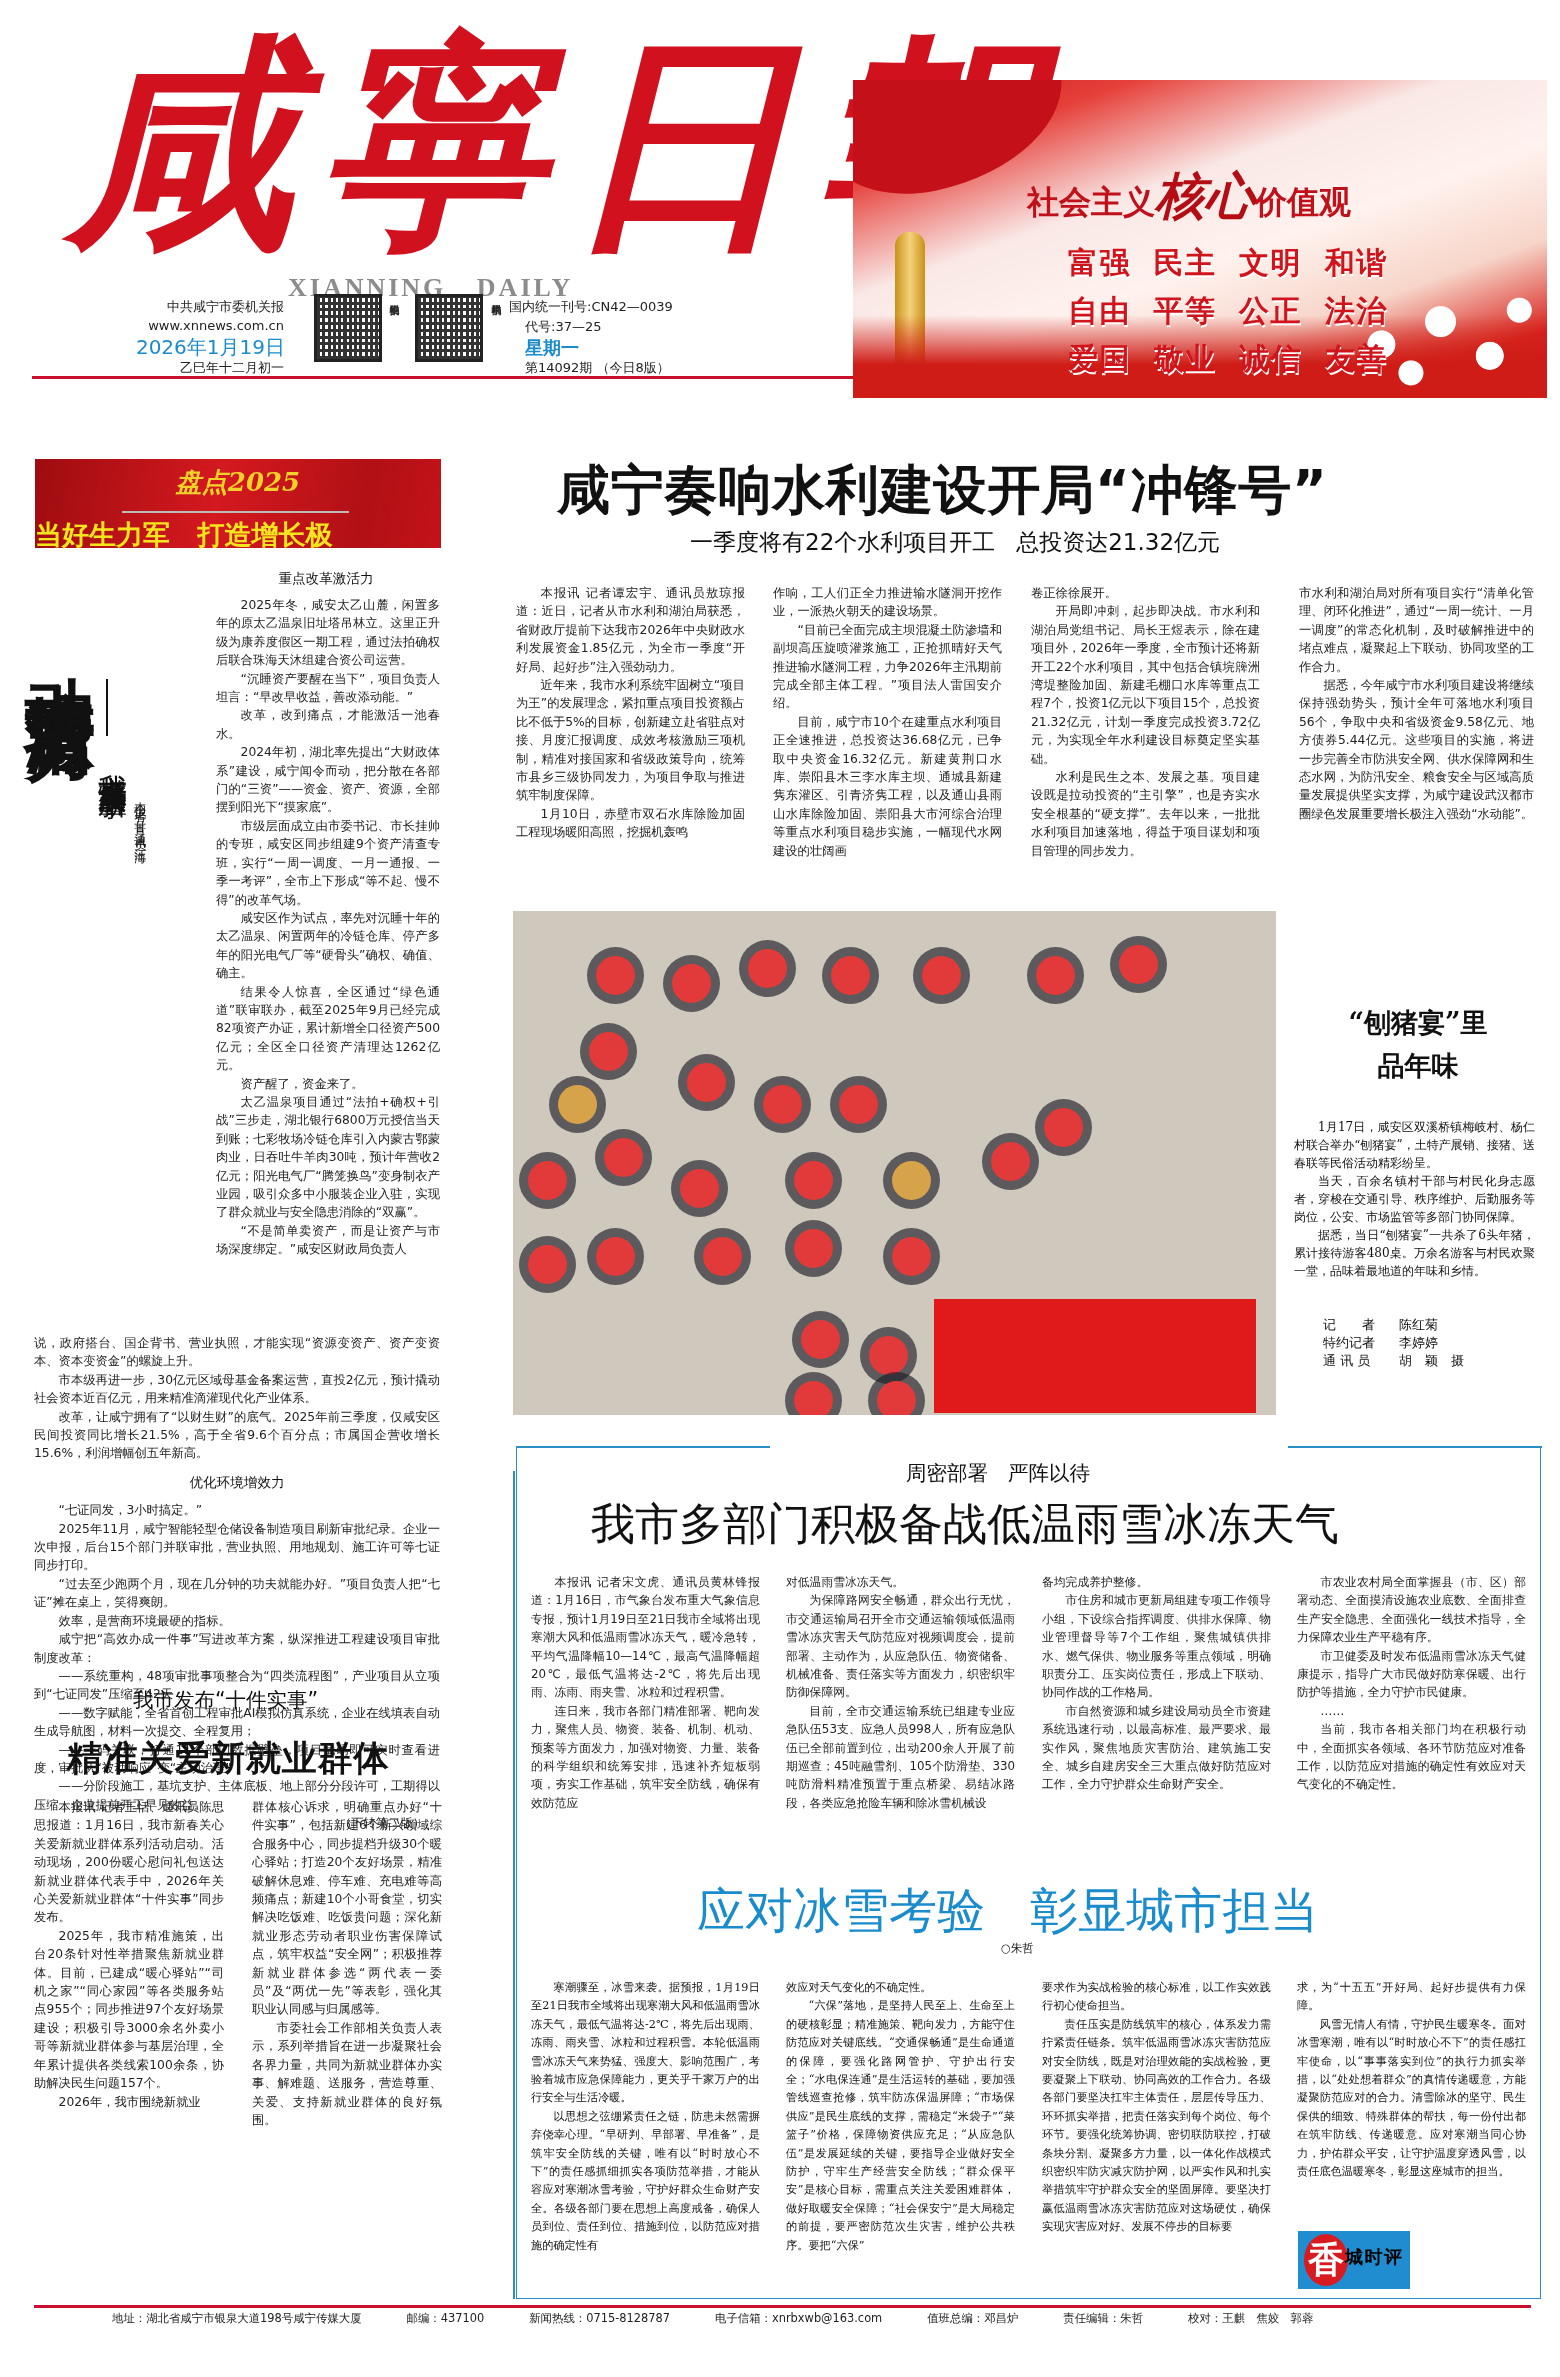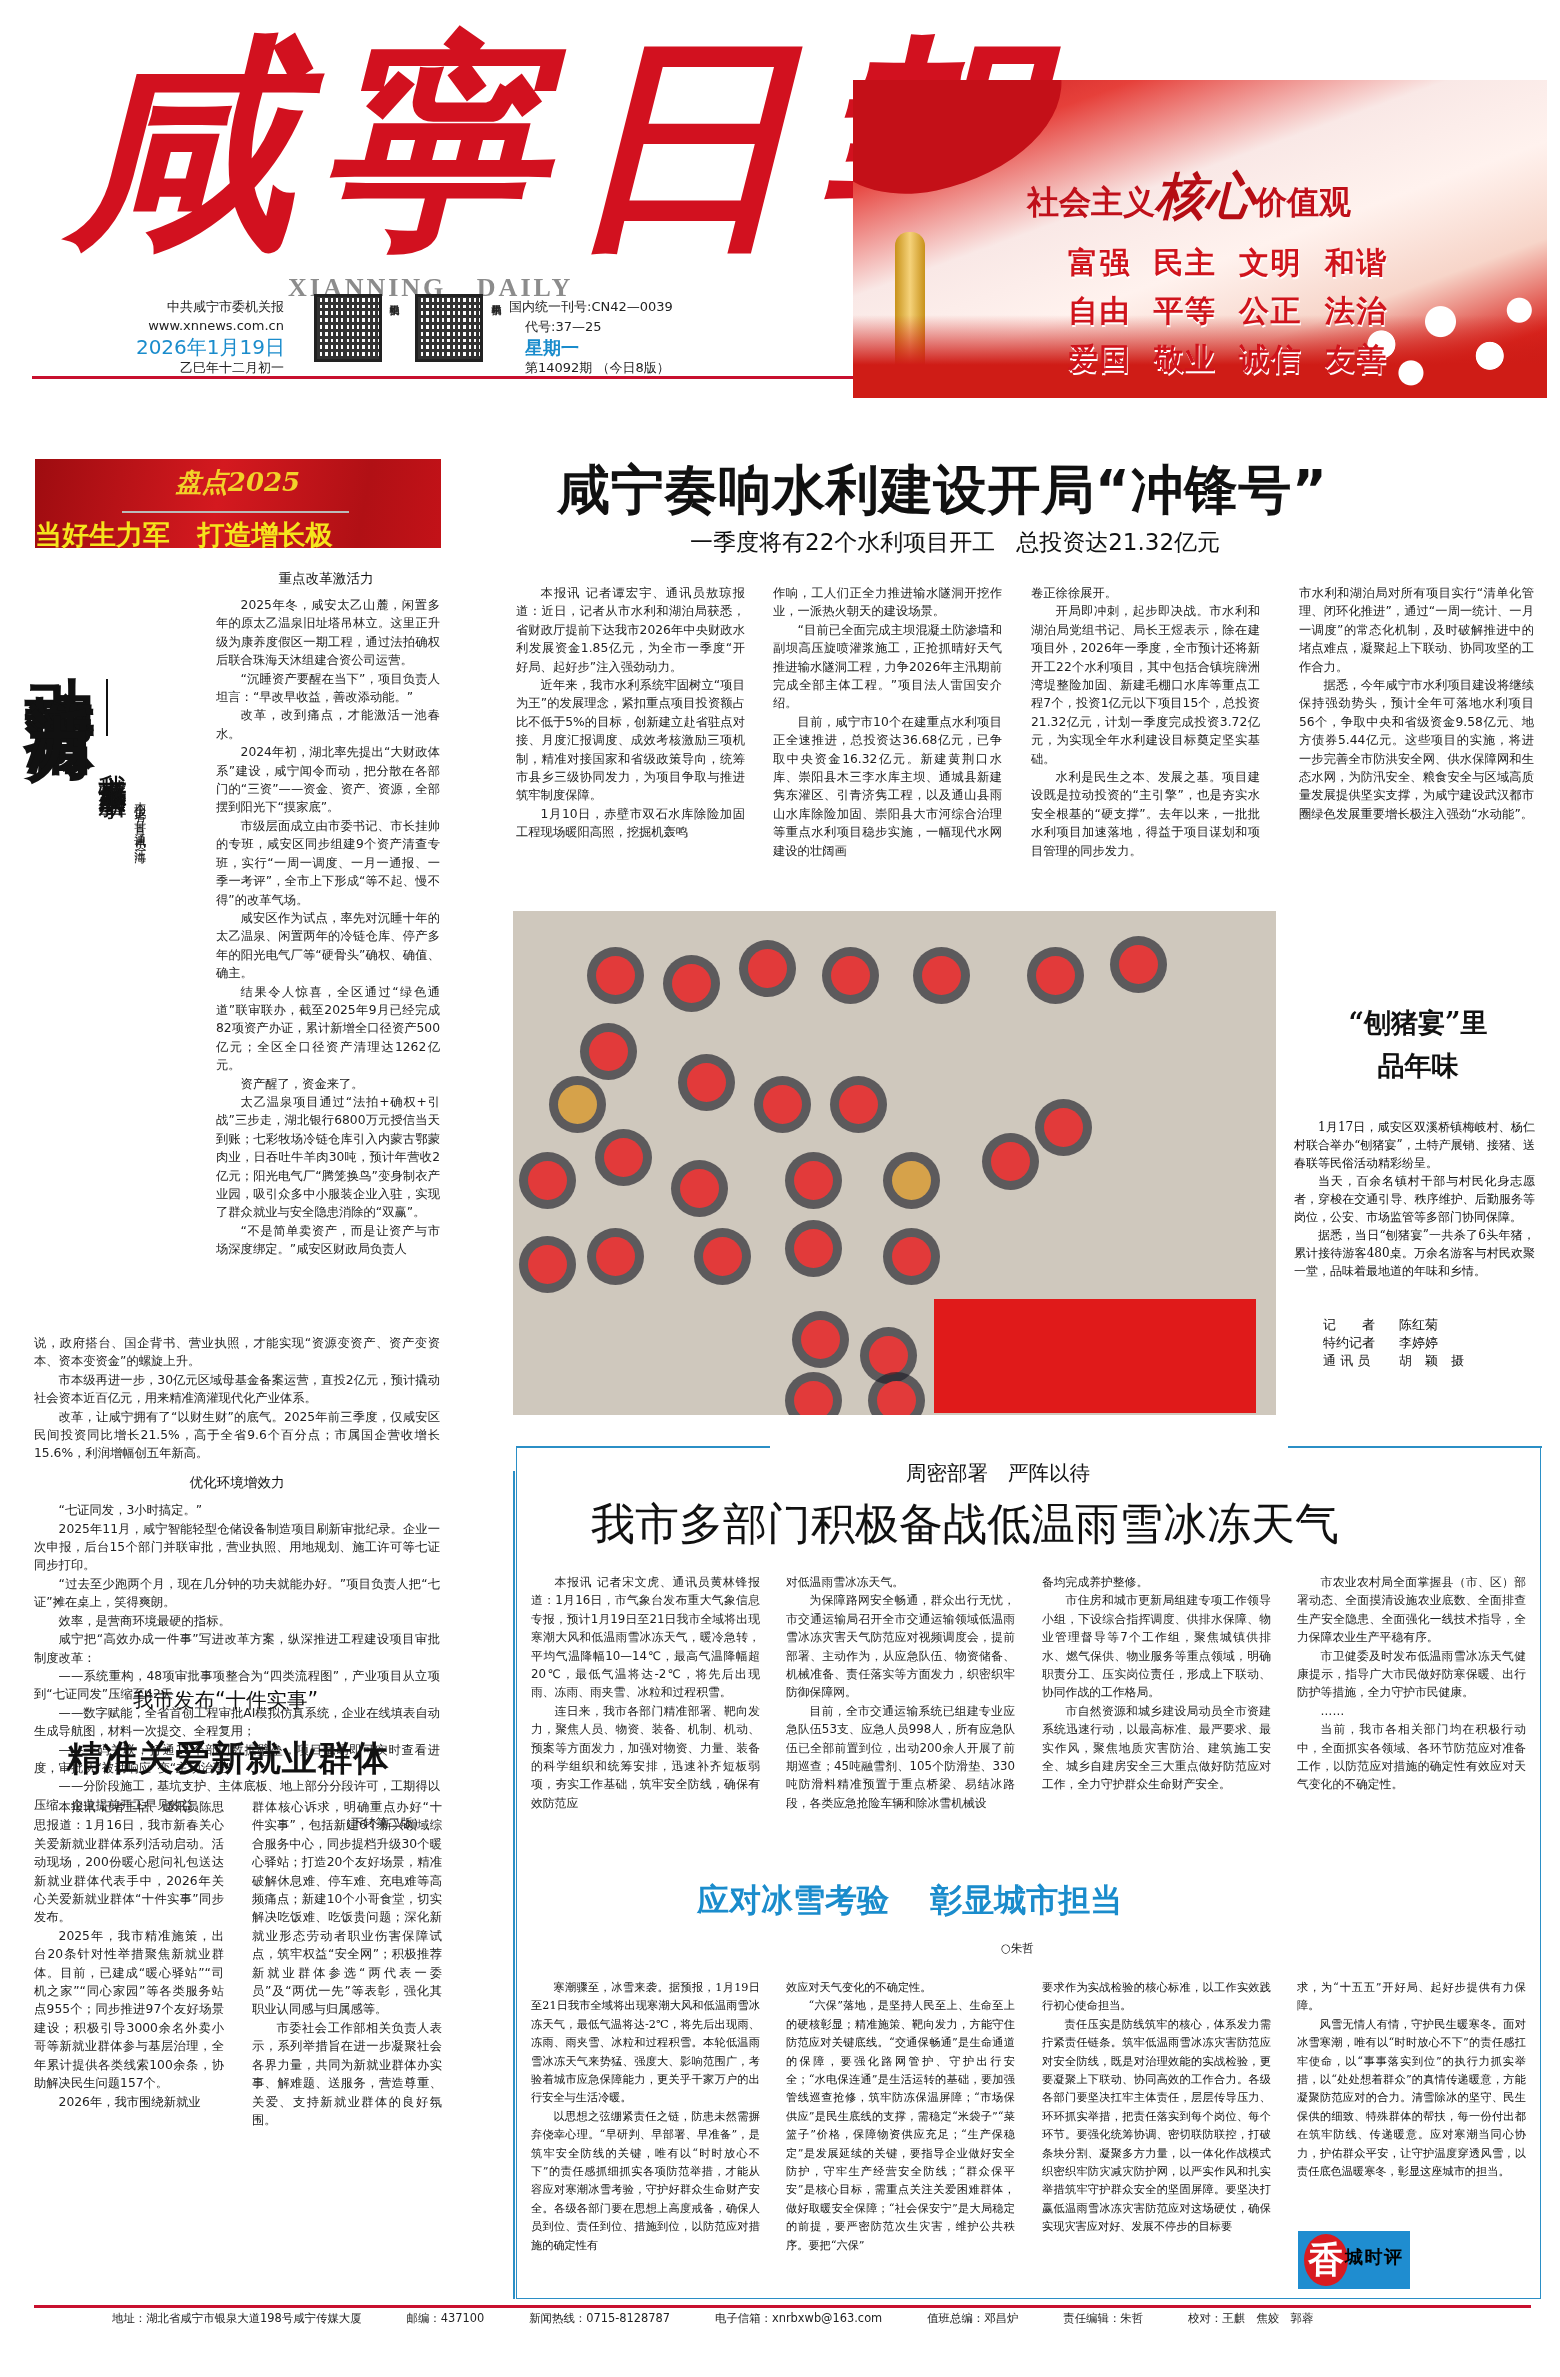--- a/index.html
+++ b/index.html
@@ -47,21 +47,21 @@
 #pig-caption-body{left:1294px;top:1118px;width:241px;font-family:"DejaVu Serif",serif;font-size:12px;line-height:18px;text-align:justify}
 #pig-caption-body p{text-indent:2em}
 #pig-credits{left:1323px;top:1316px;font-size:13px;line-height:18px}
 #pig-credits div span{display:inline-block;width:76px}
 
 #weather-box{left:516px;top:1446px;width:1025px;height:853px;border:1.5px solid #2b8fc6;border-top:none}
 #weather-box .topl{position:absolute;left:-1.5px;top:0;width:254px;height:2.3px;background:#2b8fc6}
 #weather-box .topr{position:absolute;right:-1.5px;top:0;width:254px;height:2.3px;background:#2b8fc6}
 #weather-kicker{left:906px;top:1459px;font-size:20.5px;word-spacing:13.6px}
 #weather-headline{left:591px;top:1495px;font-size:44px;font-weight:normal;white-space:nowrap}
-#comment-headline{left:697px;top:1879px;font-family:"DejaVu Serif",serif;font-size:32px;font-weight:bold;color:#1a8ccc;white-space:nowrap;word-spacing:30px}
+#comment-headline{left:697px;top:1879px;font-family:"DejaVu Serif",serif;font-size:48px;font-weight:normal;color:#1a8ccc;white-space:nowrap;word-spacing:30px}
 #comment-author{left:1001px;top:1941px;font-size:11.4px}
 .serif-text{font-family:"DejaVu Serif",serif;font-size:11.2px;line-height:18.4px;text-align:justify}
 .serif-text p{text-indent:2em}
 #comment-logo{left:1298px;top:2231px;width:112px;height:58px;background:#1f8dd0}
 #comment-logo .circle{position:absolute;left:6px;top:3px;width:44px;height:52px;border-radius:50%;background:#d81b21;color:#fff;font-family:"DejaVu Serif",serif;font-weight:bold;font-size:36px;text-align:center;line-height:50px}
 #comment-logo .word{position:absolute;left:47px;top:13.6px;color:#000000;font-weight:bold;font-size:18px;letter-spacing:1.5px;font-family:"DejaVu Serif",serif}
 
 #jobs-kicker{left:133px;top:1686px;font-size:20.5px}
 #jobs-headline{left:67px;top:1735px;font-size:35px;font-weight:bold;letter-spacing:0.8px}
 
@@ -255,21 +255,21 @@
 </div>
 
 <div class="abs" id="comment-headline">应对冰雪考验 彰显城市担当</div>
 <div class="abs" id="comment-author">○朱哲</div>
 <div class="abs serif-text" style="left:531px;top:1979px;width:229px">
   <p>寒潮骤至，冰雪来袭。据预报，1月19日至21日我市全域将出现寒潮大风和低温雨雪冰冻天气，最低气温将达-2℃，将先后出现雨、冻雨、雨夹雪、冰粒和过程积雪。本轮低温雨雪冰冻天气来势猛、强度大、影响范围广，考验着城市应急保障能力，更关乎千家万户的出行安全与生活冷暖。</p>
   <p>以思想之弦绷紧责任之链，防患未然需摒弃侥幸心理。“早研判、早部署、早准备”，是筑牢安全防线的关键，唯有以“时时放心不下”的责任感抓细抓实各项防范举措，才能从容应对寒潮冰雪考验，守护好群众生命财产安全。各级各部门要在思想上高度戒备，确保人员到位、责任到位、措施到位，以防范应对措施的确定性有</p>
 </div>
 <div class="abs serif-text" style="left:786px;top:1979px;width:229px">
   <p style="text-indent:0">效应对天气变化的不确定性。</p>
-  <p>“六保”落地，是坚持人民至上、生命至上的硬核彰显；精准施策、靶向发力，方能守住防范应对关键底线。“交通保畅通”是生命通道的保障，要强化路网管护、守护出行安全；“水电保连通”是生活运转的基础，要加强管线巡查抢修，筑牢防冻保温屏障；“市场保供应”是民生底线的支撑，需稳定“米袋子”“菜篮子”价格，保障物资供应充足；“生产保稳定”是发展延续的关键，要指导企业做好安全防护，守牢生产经营安全防线；“群众保平安”是核心目标，需重点关注关爱困难群体，做好取暖安全保障；“社会保安宁”是大局稳定的前提，要严密防范次生灾害，维护公共秩序。要把“六保”</p>
+  <p>“六保”落地，是坚持人民至上、生命至上的硬核彰显；精准施策、靶向发力，方能守住防范应对关键底线。“交通保畅通”是生命通道的保障，要强化路网管护、守护出行安全；“水电保连通”是生活运转的基础，要加强管线巡查抢修，筑牢防冻保温屏障；“市场保供应”是民生底线的支撑，需稳定“米袋子”“菜篮子”价格，保障物资供应充足；“从应急队伍”是发展延续的关键，要指导企业做好安全防护，守牢生产经营安全防线；“群众保平安”是核心目标，需重点关注关爱困难群体，做好取暖安全保障；“社会保安宁”是大局稳定的前提，要严密防范次生灾害，维护公共秩序。要把“六保”</p>
 </div>
 <div class="abs serif-text" style="left:1042px;top:1979px;width:229px">
   <p style="text-indent:0">要求作为实战检验的核心标准，以工作实效践行初心使命担当。</p>
   <p>责任压实是防线筑牢的核心，体系发力需拧紧责任链条。筑牢低温雨雪冰冻灾害防范应对安全防线，既是对治理效能的实战检验，更要凝聚上下联动、协同高效的工作合力。各级各部门要坚决扛牢主体责任，层层传导压力、环环抓实举措，把责任落实到每个岗位、每个环节。要强化统筹协调、密切联防联控，打破条块分割、凝聚多方力量，以一体化作战模式织密织牢防灾减灾防护网，以严实作风和扎实举措筑牢守护群众安全的坚固屏障。要坚决打赢低温雨雪冰冻灾害防范应对这场硬仗，确保实现灾害应对好、发展不停步的目标要</p>
 </div>
 <div class="abs serif-text" style="left:1297px;top:1979px;width:229px">
   <p style="text-indent:0">求，为“十五五”开好局、起好步提供有力保障。</p>
   <p>风雪无情人有情，守护民生暖寒冬。面对冰雪寒潮，唯有以“时时放心不下”的责任感扛牢使命，以“事事落实到位”的执行力抓实举措，以“处处想着群众”的真情传递暖意，方能凝聚防范应对的合力。清雪除冰的坚守、民生保供的细致、特殊群体的帮扶，每一份付出都在筑牢防线、传递暖意。应对寒潮当同心协力，护佑群众平安，让守护温度穿透风雪，以责任底色温暖寒冬，彰显这座城市的担当。</p>
 </div>
 <div class="abs" id="comment-logo">

